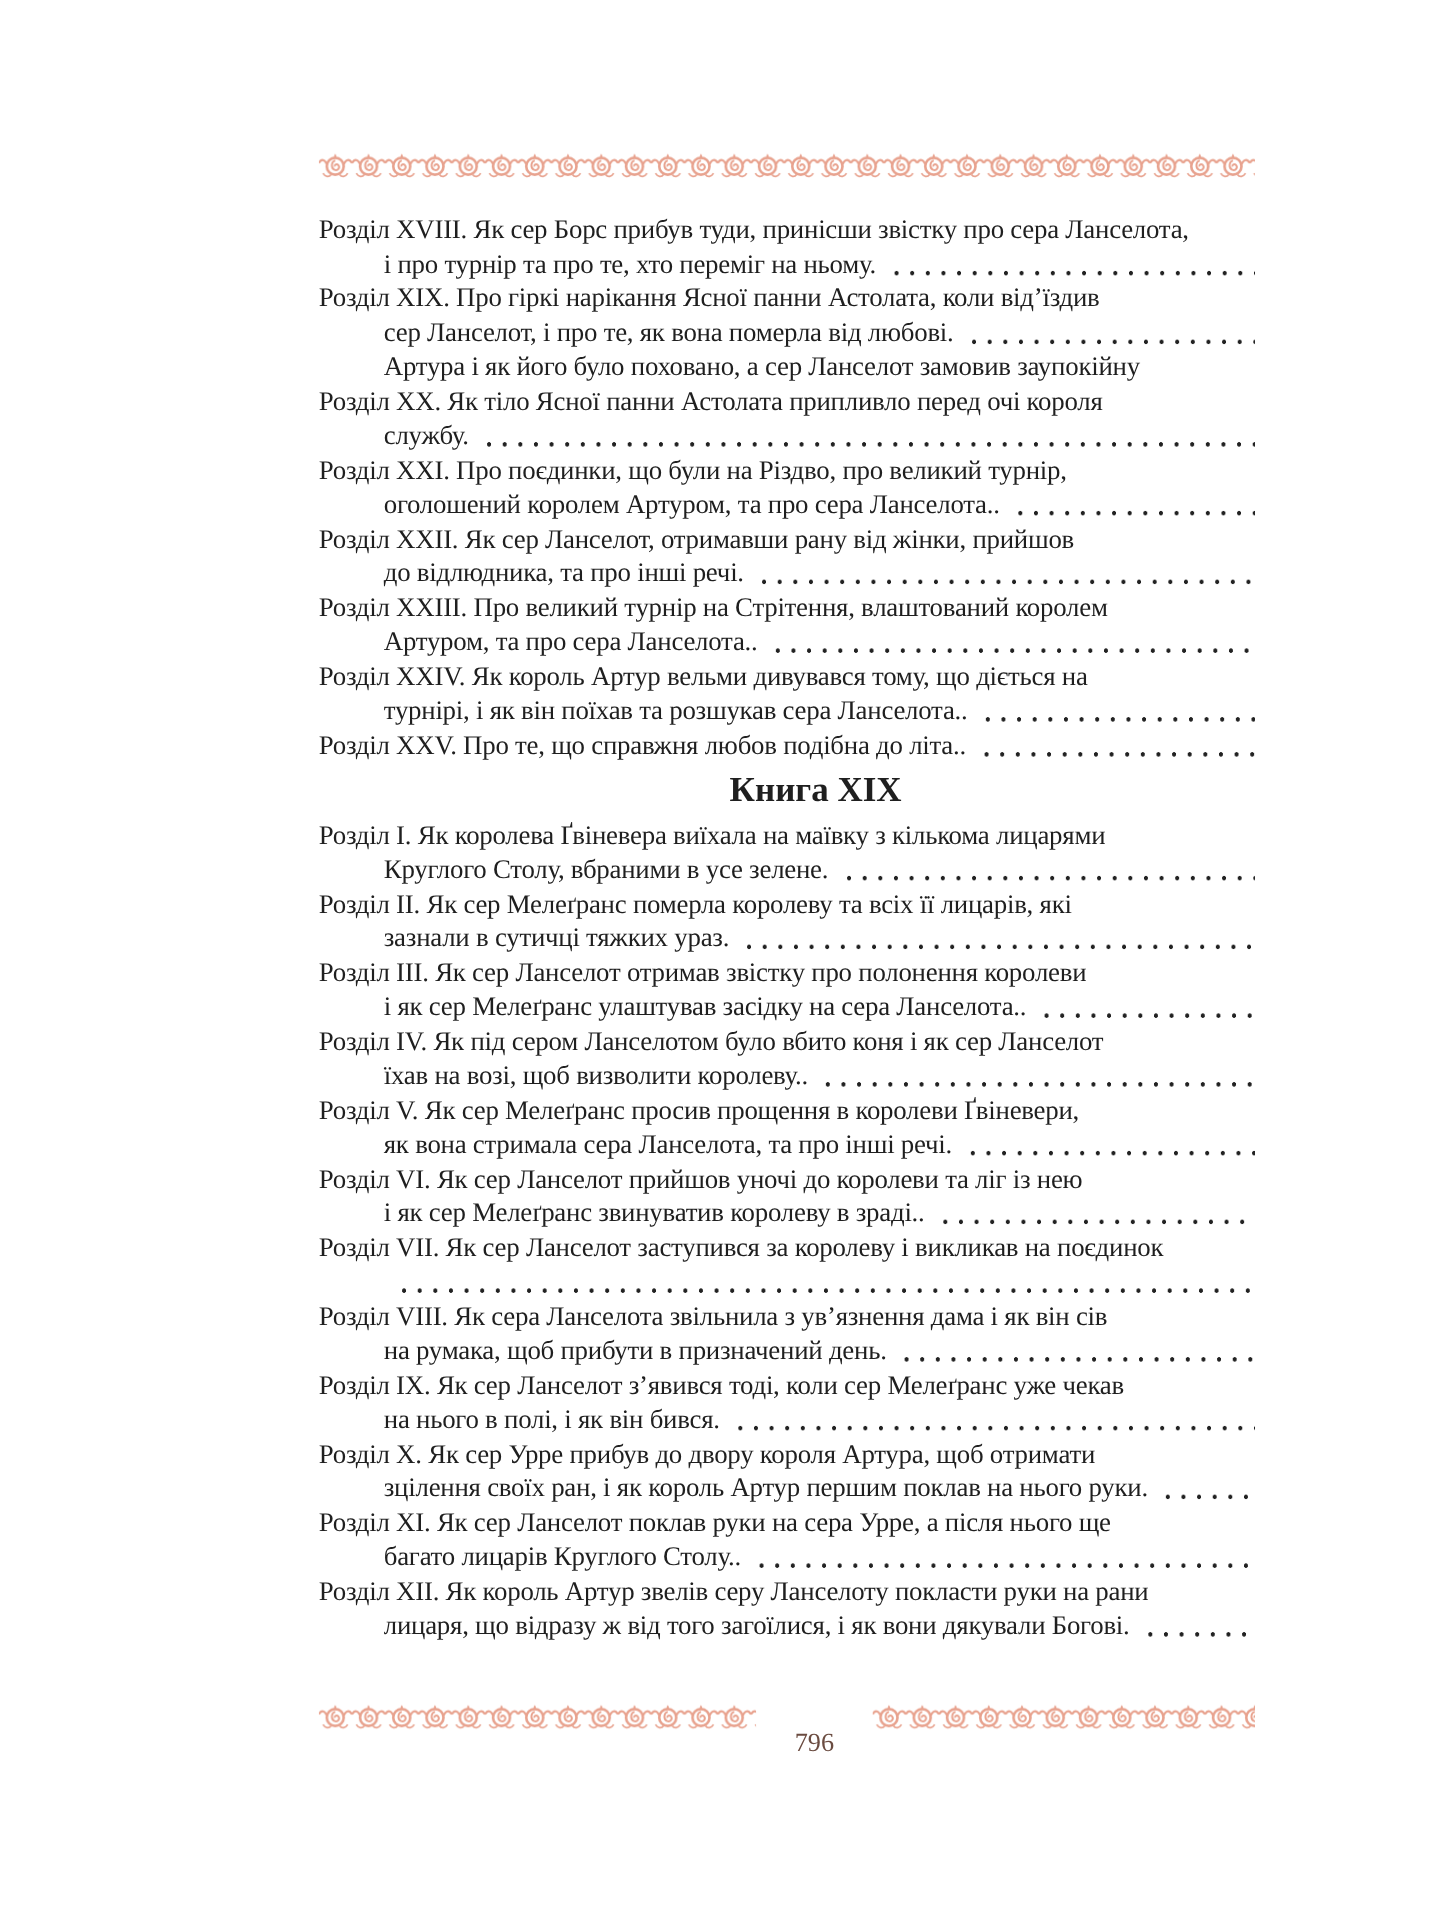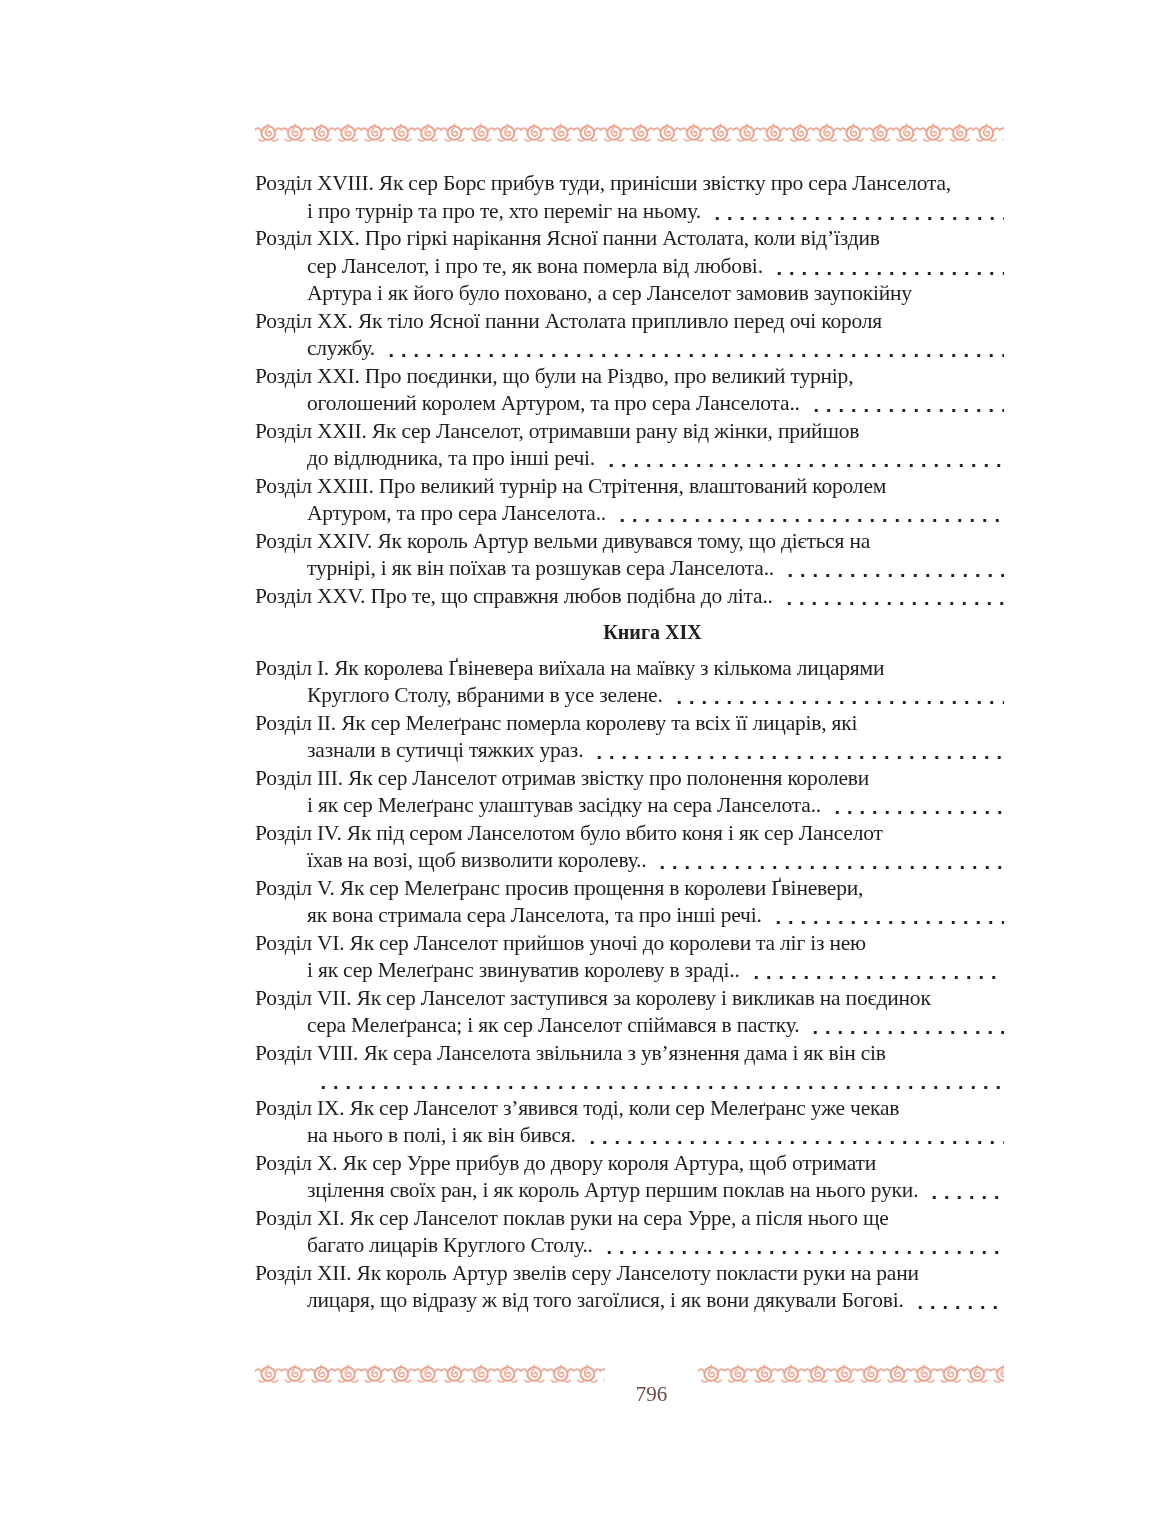--- a/index.html
+++ b/index.html
@@ -37,21 +37,21 @@
     margin-right: 3px;
     background-image: radial-gradient(circle, #222222 1.6px, rgba(0,0,0,0) 1.9px);
     background-size: 12.5px 5px;
     background-repeat: repeat-x;
     background-position: 4px calc(100% - 4.5px);
   }
   .pageno { flex: 0 0 auto; font-weight: bold; }
   .book-heading {
     text-align: center;
     font-weight: bold;
-    font-size: 20px;
+    font-size: 28px;
     line-height: 27.5px;
     letter-spacing: 0;
     margin: 9px 0 8px 0;
   }
   .footer {
     position: absolute;
     left: 255px;
     top: 1341px;
     width: 795px;
     display: flex;
@@ -196,28 +196,28 @@
           <div class="line"><span class="txt">Розділ VI. Як сер Ланселот прийшов уночі до королеви та ліг із нею</span></div>
           <div class="line cont lastline">
             <span class="txt">і як сер Мелеґранс звинуватив королеву в зраді..</span>
             <span class="leader"></span>
             <span class="pageno">682</span>
           </div>
         </div>
         <div class="entry">
           <div class="line"><span class="txt">Розділ VII. Як сер Ланселот заступився за королеву і викликав на поєдинок</span></div>
           <div class="line cont lastline">
-            <span class="txt">сера Мелеґранса; і як сер Ланселот спіймався в пастку.</span>
             <span class="leader"></span>
             <span class="pageno">683</span>
           </div>
         </div>
         <div class="entry">
           <div class="line"><span class="txt">Розділ VIII. Як сера Ланселота звільнила з ув’язнення дама і як він сів</span></div>
           <div class="line cont lastline">
+            <span class="txt">на румака, щоб прибути в призначений день.</span>
             <span class="leader"></span>
             <span class="pageno">685</span>
           </div>
         </div>
         <div class="entry">
           <div class="line"><span class="txt">Розділ IX. Як сер Ланселот з’явився тоді, коли сер Мелеґранс уже чекав</span></div>
           <div class="line cont lastline">
             <span class="txt">на нього в полі, і як він бився.</span>
             <span class="leader"></span>
             <span class="pageno">686</span>

